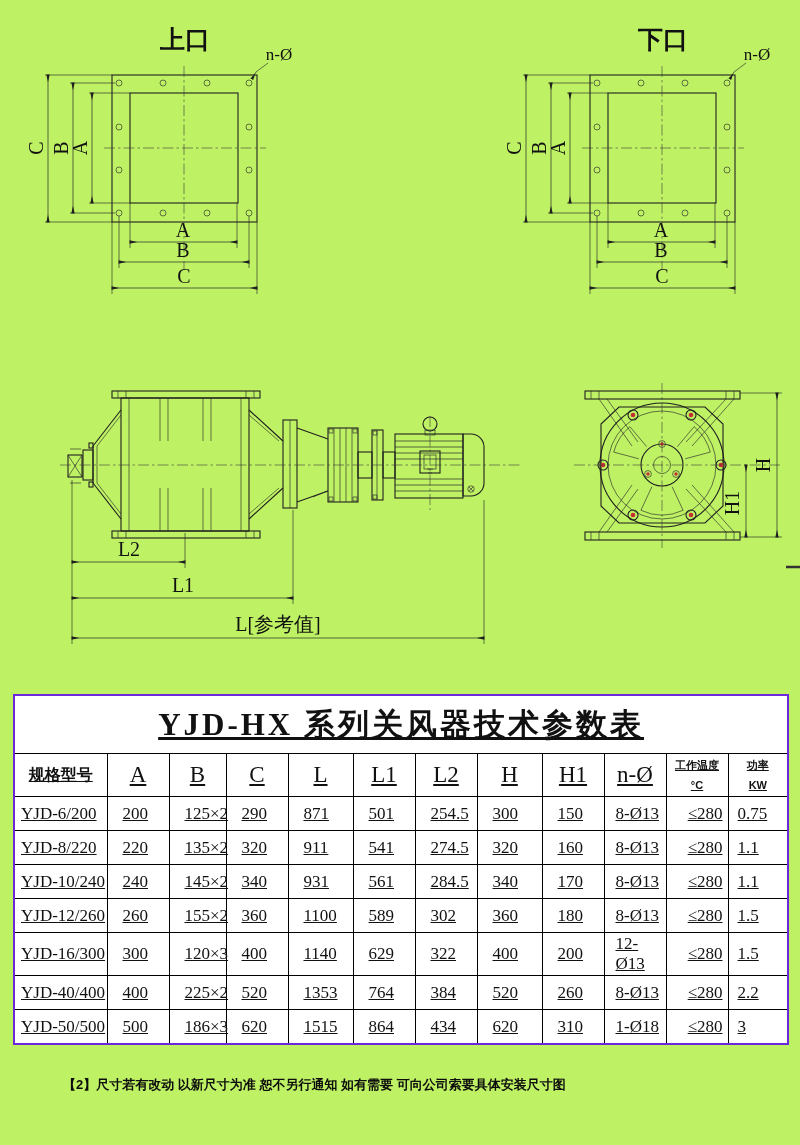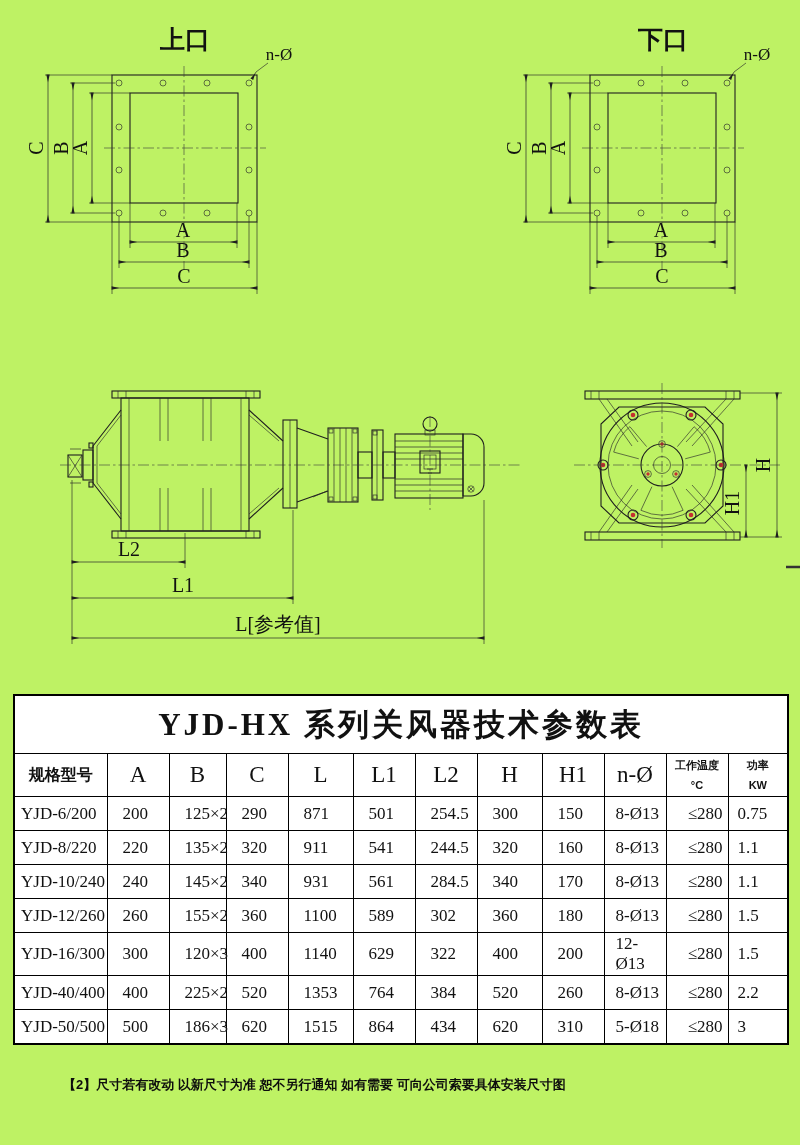--- a/index.html
+++ b/index.html
@@ -12,21 +12,21 @@
   svg .dim{stroke:#2a2a2a;stroke-width:0.7;fill:none;}
   svg .fin{stroke:#2a2a2a;stroke-width:0.7;fill:none;}
   svg text{fill:#111;}
   .dimtxt{font-family:"Liberation Serif","DejaVu Serif",serif;font-size:20px;}
   .dimtxt-s{font-family:"Liberation Serif","DejaVu Serif",serif;font-size:17px;}
   .cjk-title{font-family:"Liberation Sans","DejaVu Sans",sans-serif;font-size:25px;font-weight:bold;}
   .redbolt{fill:#c43030;}
   #spec-table{position:absolute;left:13px;top:694px;width:774px;border-collapse:collapse;
               table-layout:fixed;background:#fff;}
   #spec-table,#spec-table th,#spec-table td{border:1px solid #000;}
-  #spec-table{border:2px solid #000000;}
+  #spec-table{border:2px solid #6d28d9;text-decoration:underline;}
   #title-cell{height:55px;font-family:"Liberation Serif","DejaVu Serif",serif;
               font-size:31px;font-weight:bold;letter-spacing:3px;text-align:center;}
   .th{height:37px;text-align:center;vertical-align:middle;}
   .th-model{font-size:16px;font-weight:bold;}
   .th-letter{font-family:"Liberation Serif","DejaVu Serif",serif;font-size:23px;font-weight:normal;}
   .th-small{font-size:11px;font-weight:bold;line-height:20px;}
   #spec-table td{height:31px;font-family:"Liberation Serif","DejaVu Serif",serif;
                  font-size:17px;vertical-align:middle;}
   .c-model{font-size:15px;text-align:left;padding-left:6px;}
   .c-num{text-align:left;padding-left:15px;}
@@ -307,21 +307,21 @@
           <td class="c-temp">≤280</td>
           <td class="c-pw">0.75</td>
         </tr>
         <tr>
           <td class="c-model">YJD-8/220</td>
           <td class="c-num">220</td>
           <td class="c-num">135×2</td>
           <td class="c-num">320</td>
           <td class="c-num">911</td>
           <td class="c-num">541</td>
-          <td class="c-num">244.5</td>
+          <td class="c-num">274.5</td>
           <td class="c-num">320</td>
           <td class="c-num">160</td>
           <td class="c-nd">8-Ø13</td>
           <td class="c-temp">≤280</td>
           <td class="c-pw">1.1</td>
         </tr>
         <tr>
           <td class="c-model">YJD-10/240</td>
           <td class="c-num">240</td>
           <td class="c-num">145×2</td>
@@ -380,21 +380,21 @@
         <tr>
           <td class="c-model">YJD-50/500</td>
           <td class="c-num">500</td>
           <td class="c-num">186×3</td>
           <td class="c-num">620</td>
           <td class="c-num">1515</td>
           <td class="c-num">864</td>
           <td class="c-num">434</td>
           <td class="c-num">620</td>
           <td class="c-num">310</td>
-          <td class="c-nd">5-Ø18</td>
+          <td class="c-nd">1-Ø18</td>
           <td class="c-temp">≤280</td>
           <td class="c-pw">3</td>
         </tr>
       </tbody>
 </table>
 
 <div class="note" id="note-2"><span>【2】尺寸若有改动 以新尺寸为准 恕不另行通知 如有需要 可向公司索要具体安装尺寸图</span></div>
 
 </div>
 

